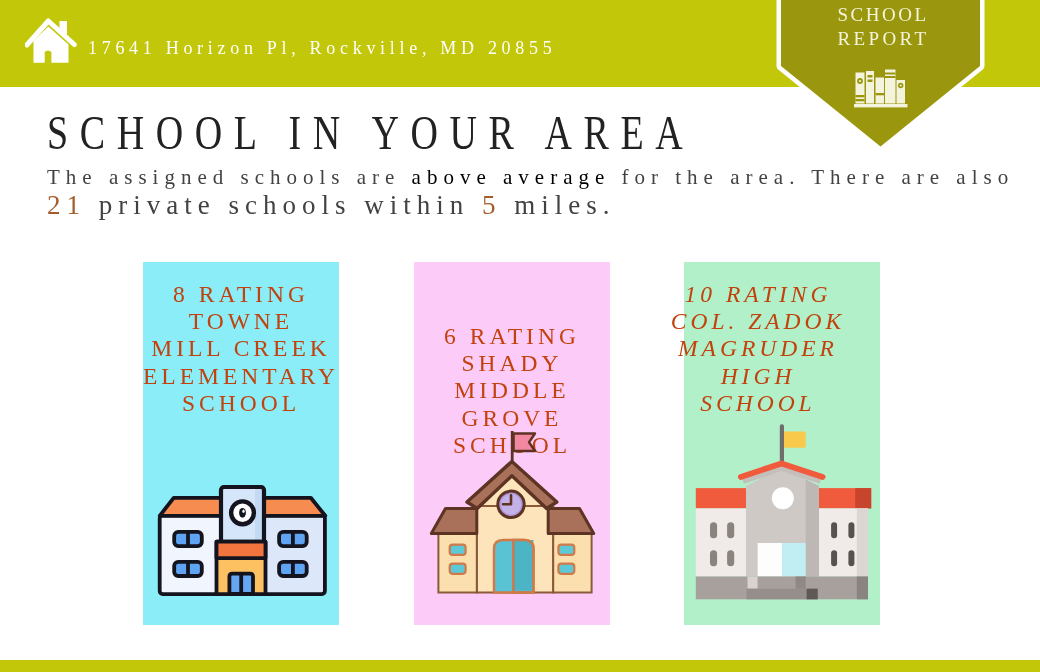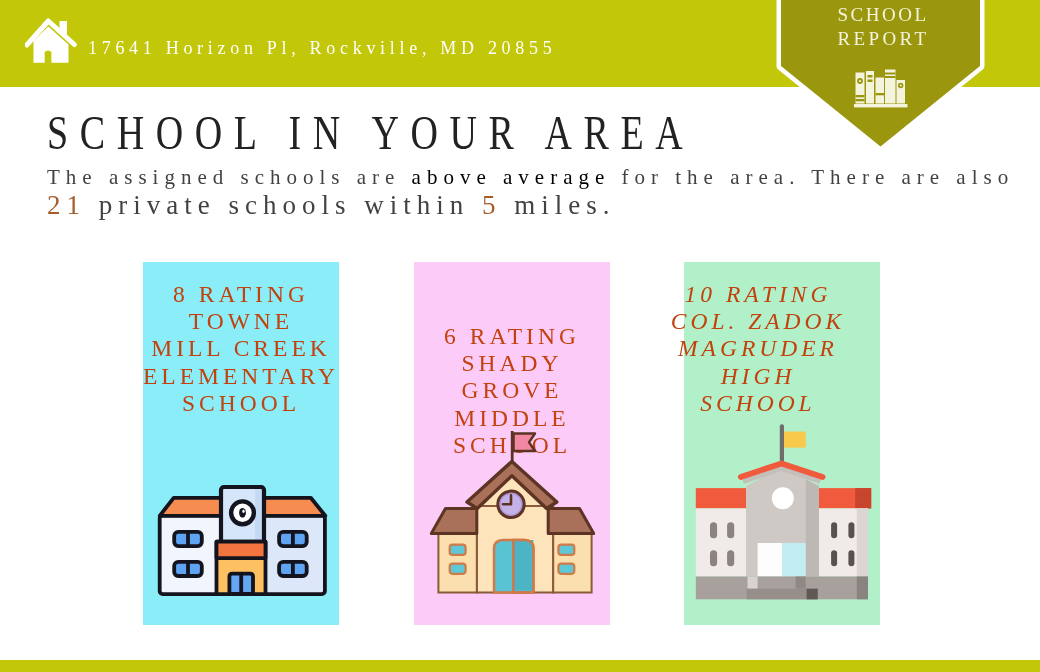--- a/index.html
+++ b/index.html
@@ -108,22 +108,22 @@
 
   <ellipse cx="92.5" cy="42.8" rx="3.4" ry="4.9" fill="#14141f"></ellipse>
   <ellipse cx="93.5" cy="41.3" rx="1.2" ry="1.7" fill="#ffffff"></ellipse>
 </svg>
 
 <div class="abs" style="left:414px;top:262px;width:196px;height:363px;background:#fdcbf7;"></div>
 
 <div class="abs ct" style="left:414px;top:281px;width:196px;margin-top:42px;">
   <div>6 RATING</div>
     <div>SHADY</div>
+    <div>MIDDLE</div>
     <div>GROVE</div>
-    <div>MIDDLE</div>
     <div>SCHOOL</div>
 </div>
 
 <svg class="abs" style="left:425px;top:420px;" width="175" height="195" viewBox="0 0 175 195">
 
   <line x1="87.2" y1="11" x2="87.2" y2="47" stroke="#5d3423" stroke-width="2.8"></line>
 
   <polygon points="88.6,13.5 110,13.5 104,22.2 110,31 88.6,31" fill="#f287a2" stroke="#5d3423" stroke-width="2.4" stroke-linejoin="round"></polygon>
 
   <polygon points="86.9,52 48,88 126,88" fill="#fde4ba"></polygon>

